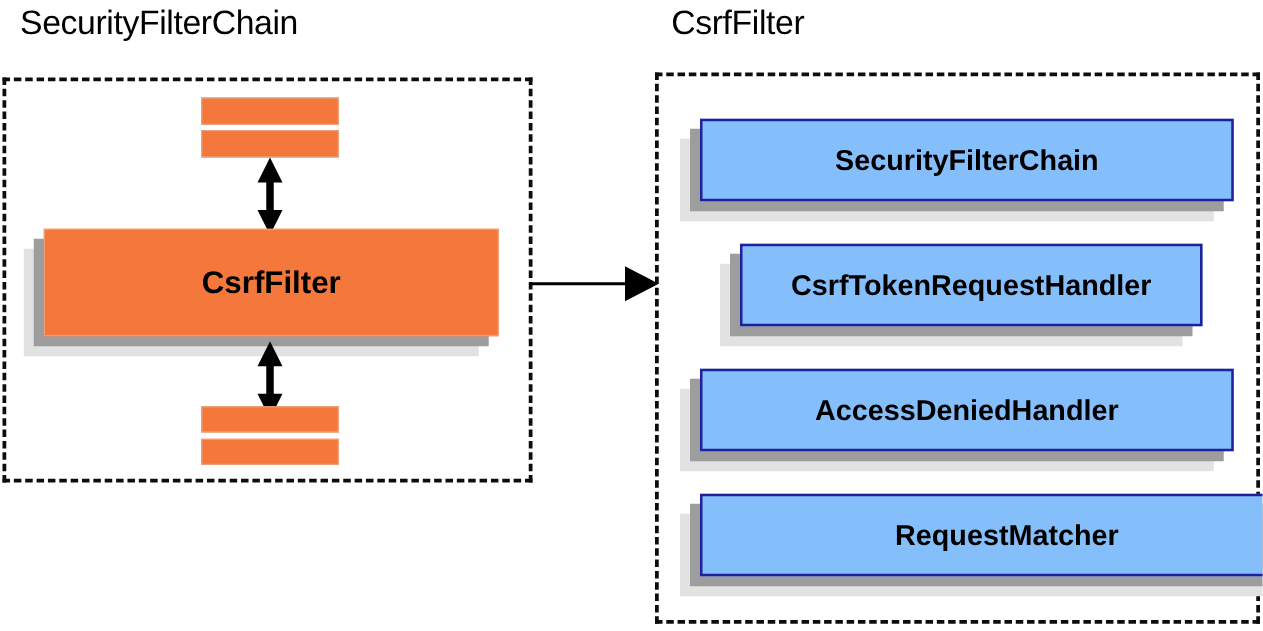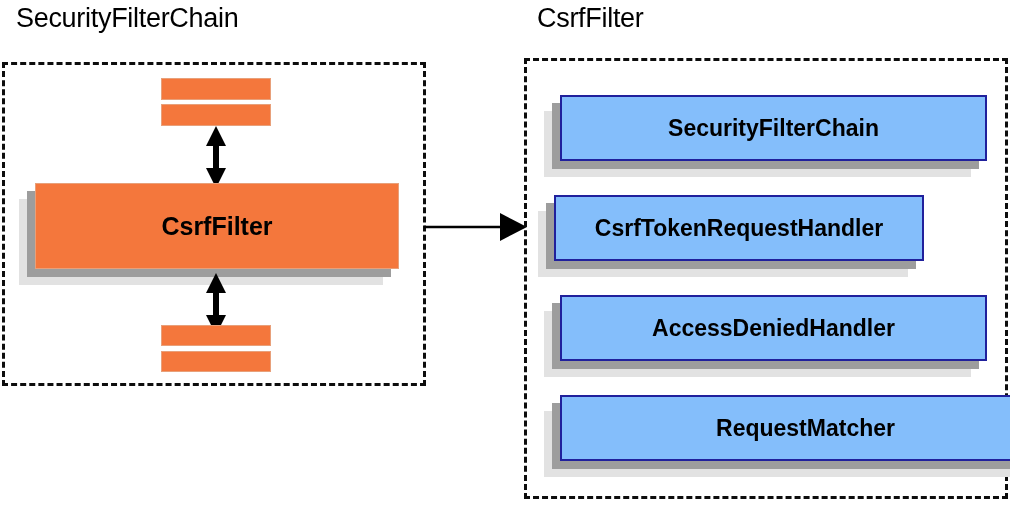--- a/index.html
+++ b/index.html
@@ -132,21 +132,21 @@
 <div class="panel-title" id="title-right">CsrfFilter</div>
 
 <div class="dashed-panel" id="panel-right"></div>
 
 <div class="layered" style="left:560px; top:95px; width:427px; height:66px;">
   <div class="sh-light"></div>
   <div class="sh-dark"></div>
   <div class="face blue">SecurityFilterChain</div>
 </div>
 
-<div class="layered" style="left:554px; top:195px; width:370px; height:66px;">
+<div class="layered" style="left:592px; top:195px; width:370px; height:66px;">
   <div class="sh-light"></div>
   <div class="sh-dark"></div>
   <div class="face blue">CsrfTokenRequestHandler</div>
 </div>
 
 <div class="layered" style="left:560px; top:295px; width:427px; height:66px;border-radius:25px;">
   <div class="sh-light"></div>
   <div class="sh-dark"></div>
   <div class="face blue">AccessDeniedHandler</div>
 </div>

